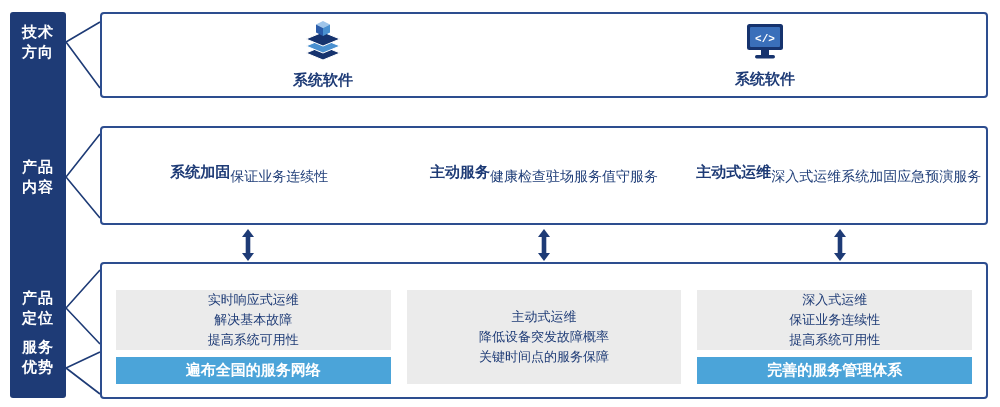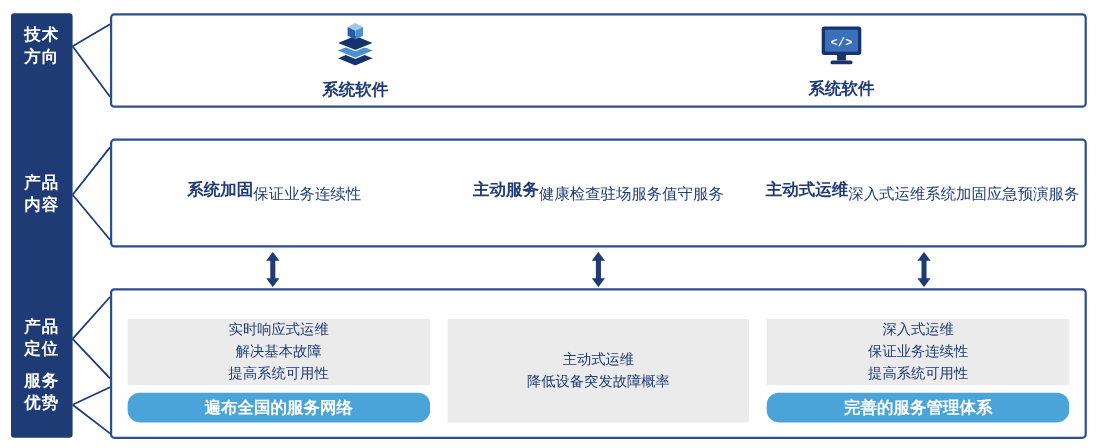--- a/index.html
+++ b/index.html
@@ -60,21 +60,21 @@
   .pos-panel {
     background: #ebebeb; flex: 1;
     display: flex; flex-direction: column;
     align-items: center; justify-content: center;
   }
   .pos-line { color: #1e3b76; font-size: 13px; line-height: 20px; }
   .pos-banner {
     margin-top: 7px; height: 33px;
     background: #4ba4d9; color: #ffffff;
     font-weight: bold; font-size: 15px;
-    display: flex; align-items: center; justify-content: center; border-radius: 11px;
+    display: flex; align-items: center; justify-content: center;
   }
 </style>
 </head>
 <body>
 
 <div class="canvas">
 
   <svg class="connectors" width="1000" height="407" viewBox="0 0 1000 407">
     <g stroke="#1e3b76" stroke-width="1.6" fill="none">
       <path d="M66 42 L100 22 M66 42 L100 88"></path>
@@ -172,20 +172,21 @@
         <div class="pos-line">实时响应式运维</div>
         <div class="pos-line">解决基本故障</div>
         <div class="pos-line">提高系统可用性</div>
       </div>
       <div class="pos-banner">遍布全国的服务网络</div>
     </div>
     <div class="pos-col">
       <div class="pos-panel">
         <div class="pos-line">主动式运维</div>
         <div class="pos-line">降低设备突发故障概率</div>
+        <div class="pos-line">关键时间点的服务保障</div>
       </div>
     </div>
     <div class="pos-col">
       <div class="pos-panel">
         <div class="pos-line">深入式运维</div>
         <div class="pos-line">保证业务连续性</div>
         <div class="pos-line">提高系统可用性</div>
       </div>
       <div class="pos-banner">完善的服务管理体系</div>
     </div>

